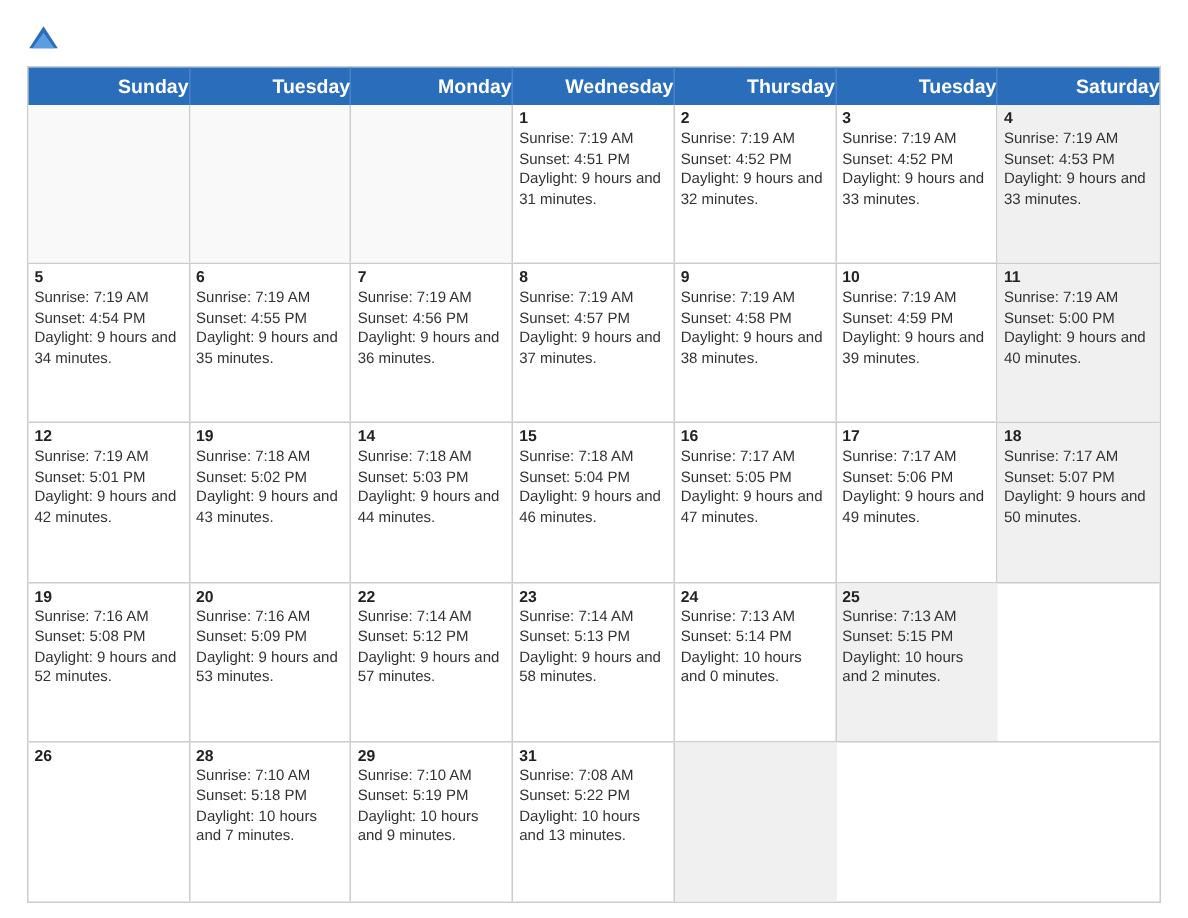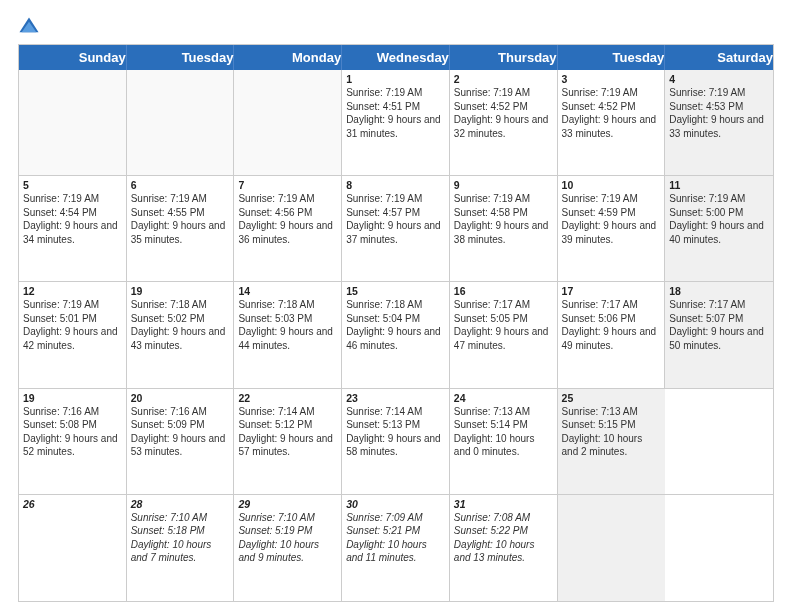--- a/index.html
+++ b/index.html
@@ -75,21 +75,21 @@
     .cal-body {
       flex: 1;
       display: grid;
       grid-template-rows: repeat(5, 1fr);
     }
     .cal-row {
       display: grid;
       grid-template-columns: repeat(7, 1fr);
       border-bottom: 1px solid #ccc;
     }
-    .cal-row:last-child { border-bottom: none; font-style: italic; }
+    .cal-row:last-child { border-bottom: none; }
     .cal-cell {
       border-right: 1px solid #ccc;
       padding: 3px 4px;
       font-size: 9px;
       color: #333;
       vertical-align: top;
       min-height: 0;
       overflow: hidden;
     }
     .cal-cell:last-child { border-right: none; }
@@ -252,24 +252,20 @@
           </div>
           <div class="cal-cell">
             <div class="day-num">28</div>
             <div class="cell-text">Sunrise: 7:10 AM<br>Sunset: 5:18 PM<br>Daylight: 10 hours and 7 minutes.</div>
           </div>
           <div class="cal-cell">
             <div class="day-num">29</div>
             <div class="cell-text">Sunrise: 7:10 AM<br>Sunset: 5:19 PM<br>Daylight: 10 hours and 9 minutes.</div>
           </div>
           <div class="cal-cell">
-            <div class="day-num">30</div>
-            <div class="cell-text">Sunrise: 7:09 AM<br>Sunset: 5:21 PM<br>Daylight: 10 hours and 11 minutes.</div>
-          </div>
-          <div class="cal-cell">
             <div class="day-num">31</div>
             <div class="cell-text">Sunrise: 7:08 AM<br>Sunset: 5:22 PM<br>Daylight: 10 hours and 13 minutes.</div>
           </div>
           <div class="cal-cell empty shaded"></div>
         </div>
       </div>
   </div>
 </div>
 
 </body></html>

